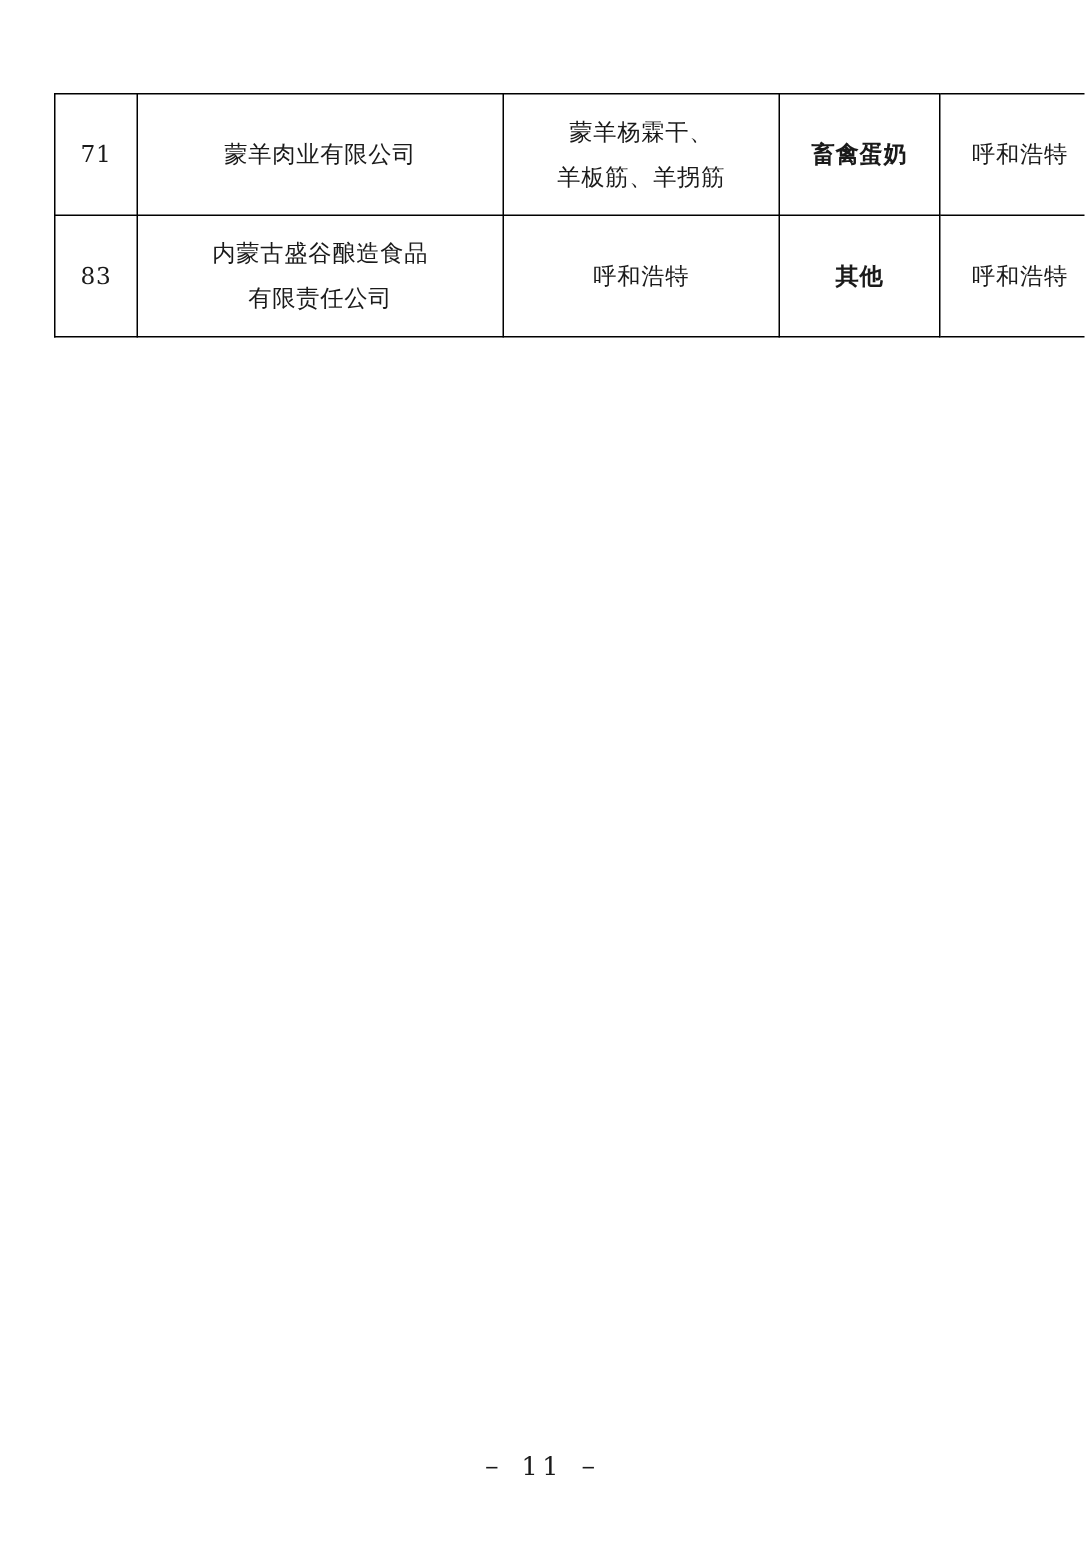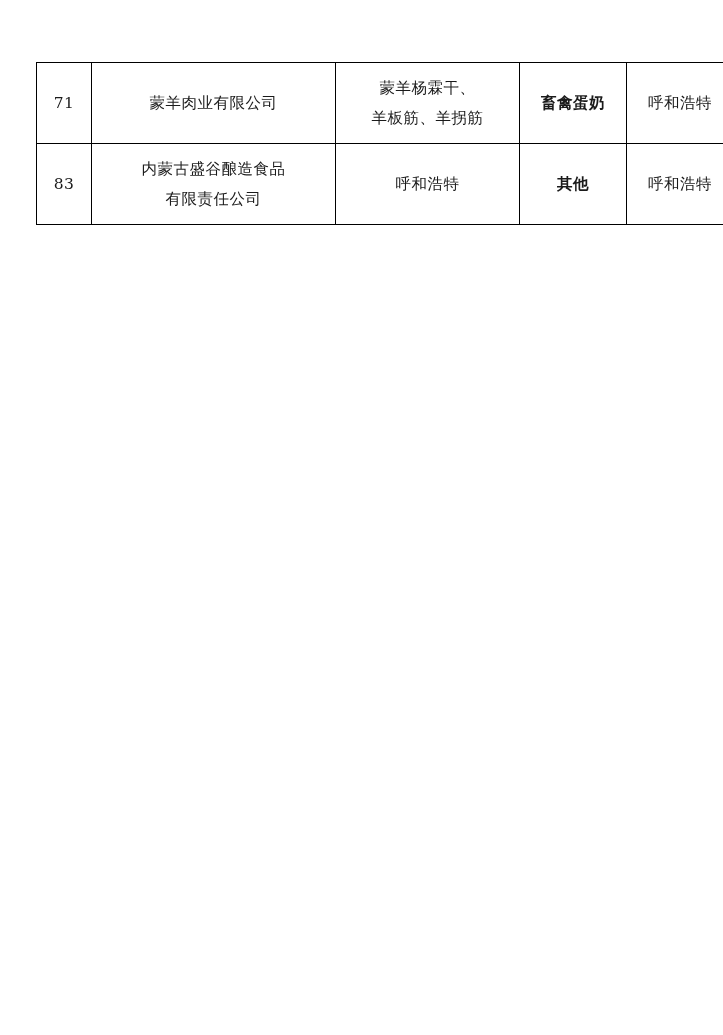--- a/index.html
+++ b/index.html
@@ -103,14 +103,15 @@
           <td class="col-product">
             <span class="cell-line">呼和浩特</span>
           </td>
           <td class="col-category">其他</td>
           <td class="col-region">呼和浩特</td>
         </tr>
       </tbody>
     </table>
   </div>
 
+  <div class="footer">－ 11 －</div>
 
 </div>
 
 </body></html>

